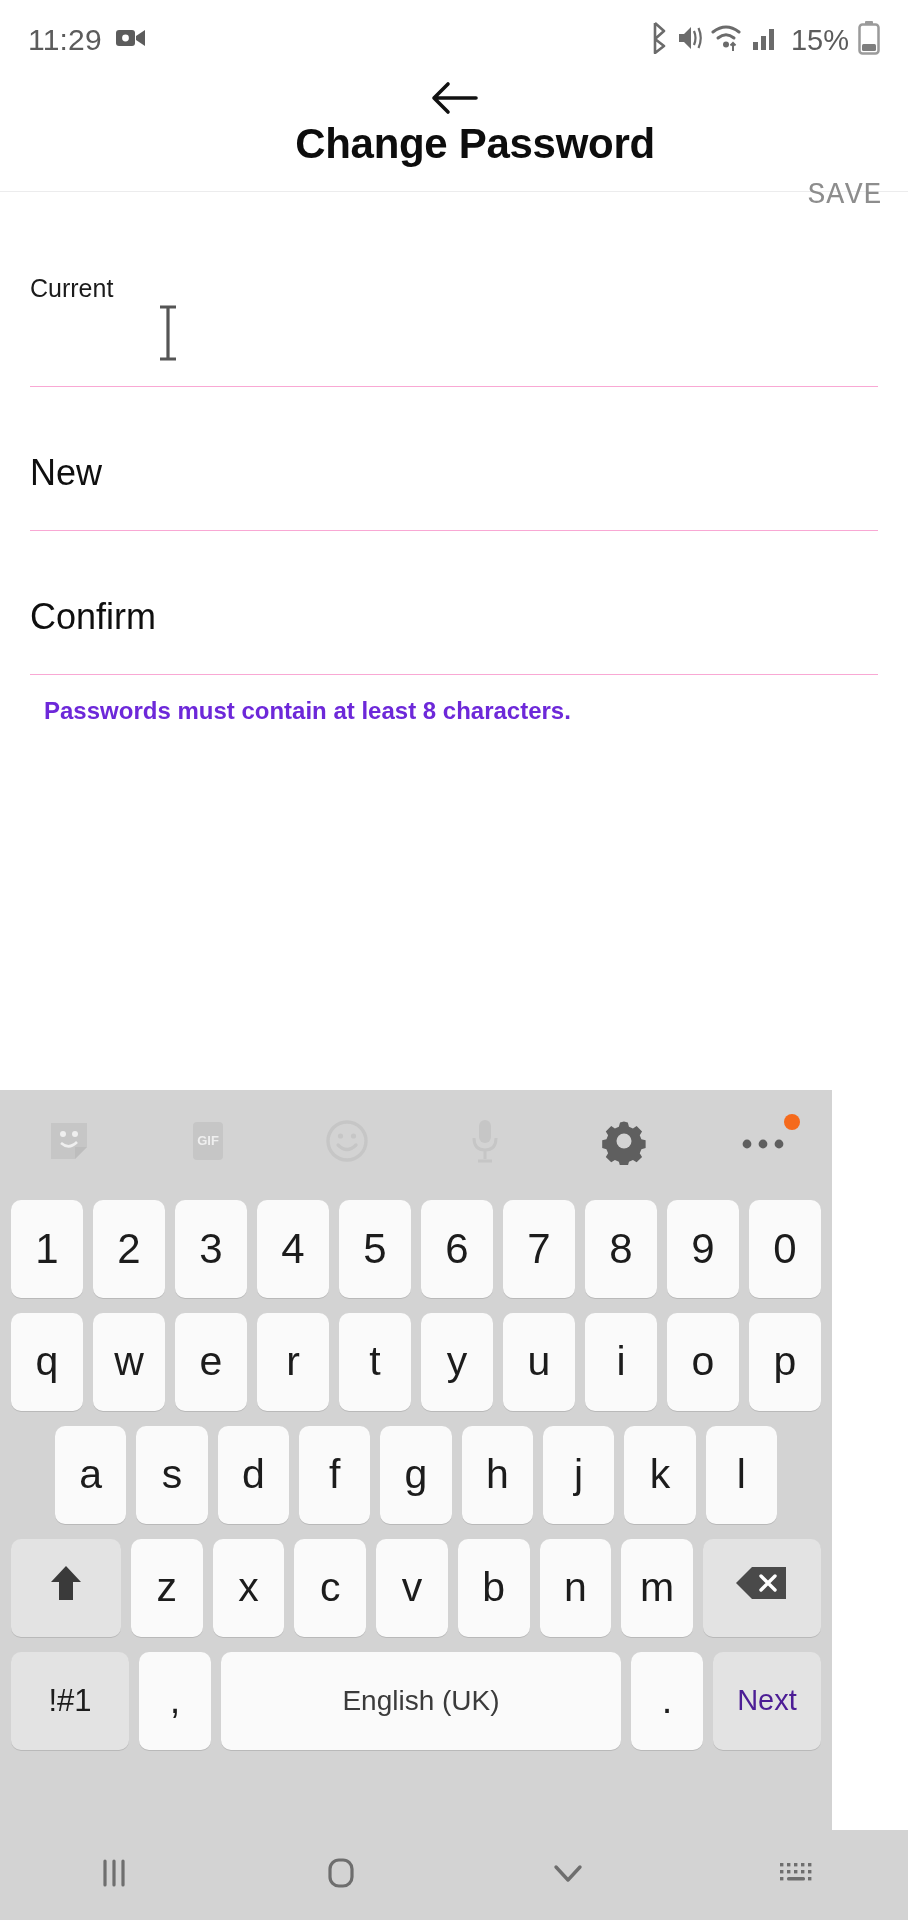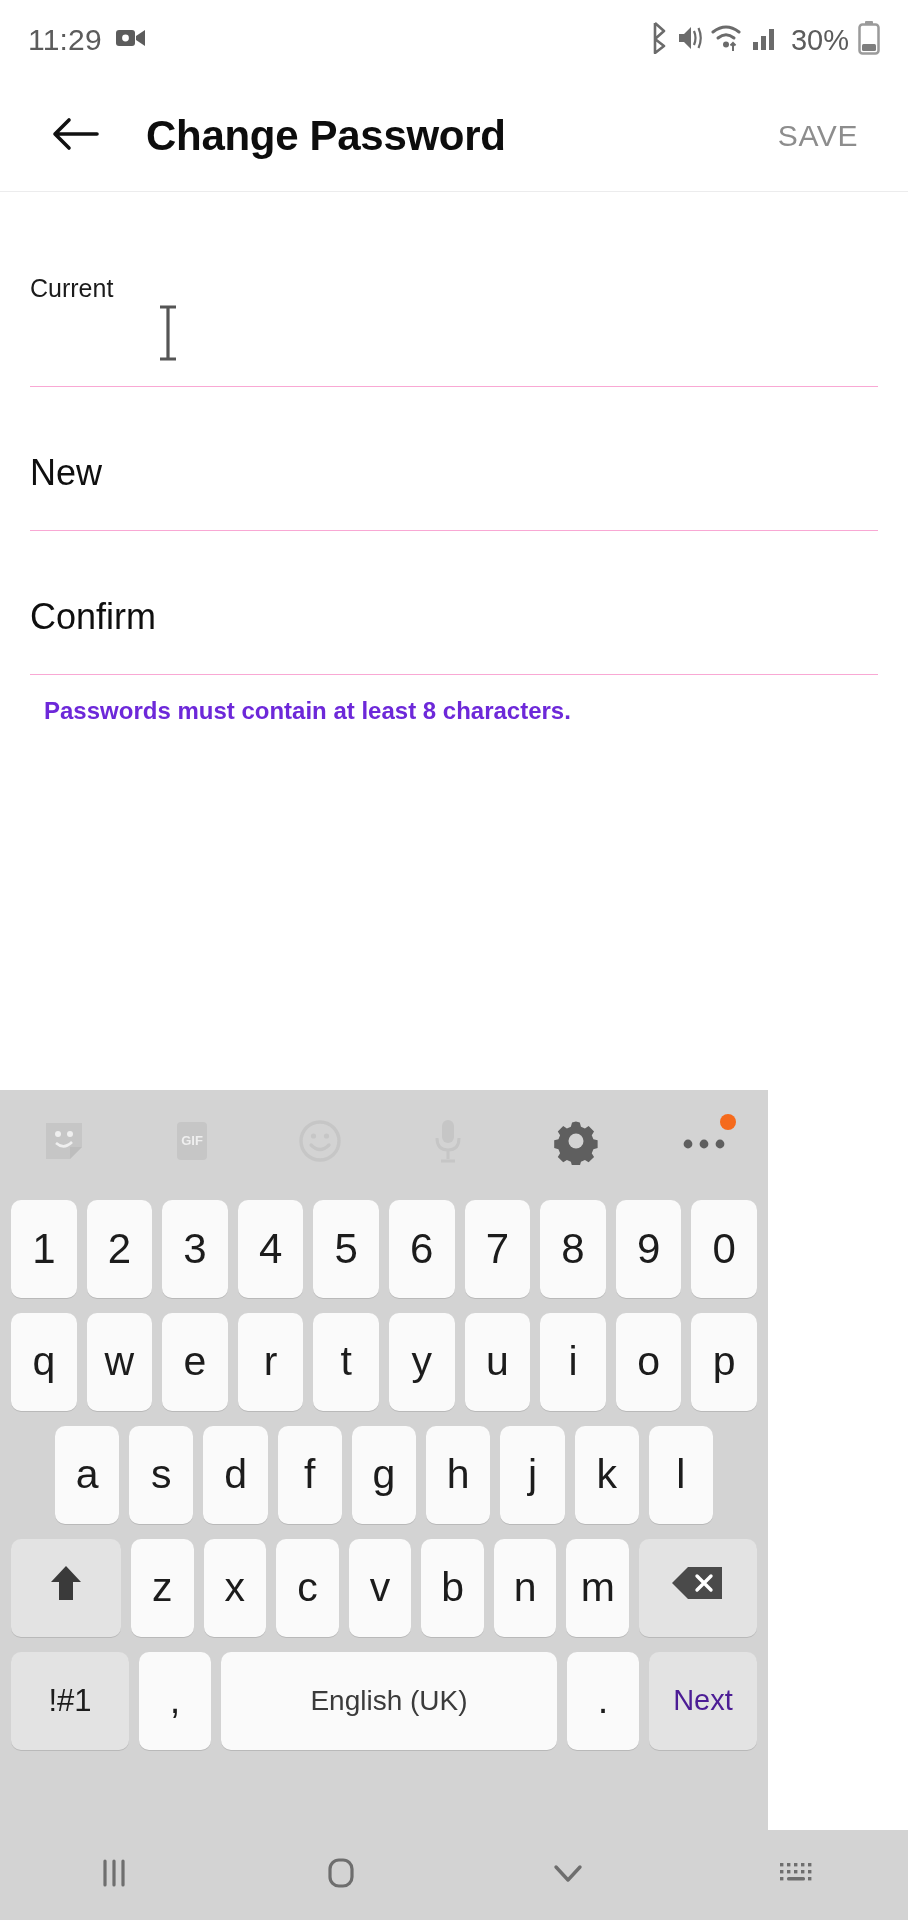--- a/index.html
+++ b/index.html
@@ -21,51 +21,51 @@
   .status-right {
     margin-left:auto; display:flex; align-items:center; gap:7px;
     margin-right:0px;
   }
   .sicon { display:block; }
   .battery-pct { font-size:29px; color:#5c5c5c; margin:0 2px 0 6px; }
 
   
   .appbar {
     height:112px; display:flex; align-items:center;
-    padding:0 46px; border-bottom:1px solid #ececed; background:#fff;
+    padding:0 22px; border-bottom:1px solid #ececed; background:#fff;flex-direction:column;
   }
   .back-btn { width:58px; height:58px; display:flex; align-items:center; justify-content:center; }
   .appbar-title {
     font-size:42px; font-weight:bold; color:#0d0d0d;
     margin-left:42px; letter-spacing:-0.3px;
   }
   .save-btn {
     margin-left:auto; font-size:30px; color:#8d8d8d;
-    letter-spacing:.6px; padding:10px 4px;
+    letter-spacing:.6px; padding:10px 4px;font-family:Liberation Mono, monospace;
   }
 
   
   .form { padding:0 30px; background:#fff; }
   .field { position:relative; border-bottom:1px solid #f9a8d4; }
 
   .field-current { height:195px; padding-top:82px; }
   .float-label { font-size:25px; color:#1b1b1b; }
   .ibeam { position:absolute; left:122px; top:112px; }
 
   .field-plain { height:144px; display:flex; align-items:center; }
   .field-plain .placeholder { font-size:36px; color:#0f0f0f;margin-top:28px; }
 
   .helper {
     font-size:24px; font-weight:bold; color:#6d28d9;
     padding:22px 30px 0 14px;
   }
 
   
   .keyboard {
-    position:absolute; left:0; bottom:90px; width:768px; height:740px;
+    position:absolute; left:0; bottom:90px; width:832px; height:740px;
     background:#d3d3d3;
   }
   .kb-toolbar {
     height:102px; display:flex; align-items:center;
   }
   .kb-tool {
     flex:1; display:flex; align-items:center; justify-content:center;
     position:relative; height:100%;
   }
   .badge-dot {
@@ -137,21 +137,21 @@
           <path d="M28 20 L28 28 M25.5 25.5 L28 28 L30.5 25.5" stroke="#6b6b6b" stroke-width="2" fill="none" opacity="0"></path>
         </svg>
       </span>
       <span class="sicon">
         <svg width="26" height="26" viewBox="0 0 26 26">
           <rect x="1" y="17" width="5" height="8" fill="#6b6b6b"></rect>
           <rect x="9" y="11" width="5" height="14" fill="#6b6b6b"></rect>
           <rect x="17" y="4" width="5" height="21" fill="#6b6b6b"></rect>
         </svg>
       </span>
-      <span class="battery-pct">30%</span>
+      <span class="battery-pct">15%</span>
       <span class="sicon">
         <svg width="22" height="34" viewBox="0 0 22 34">
           <rect x="7" y="0" width="8" height="4" rx="1" fill="#9b9b9b"></rect>
           <rect x="1.5" y="3.5" width="19" height="29" rx="3" fill="none" stroke="#9b9b9b" stroke-width="2.5"></rect>
           <rect x="4" y="23" width="14" height="7" rx="1.5" fill="#7e7e7e"></rect>
         </svg>
       </span>
     </div>
   </div>
 

